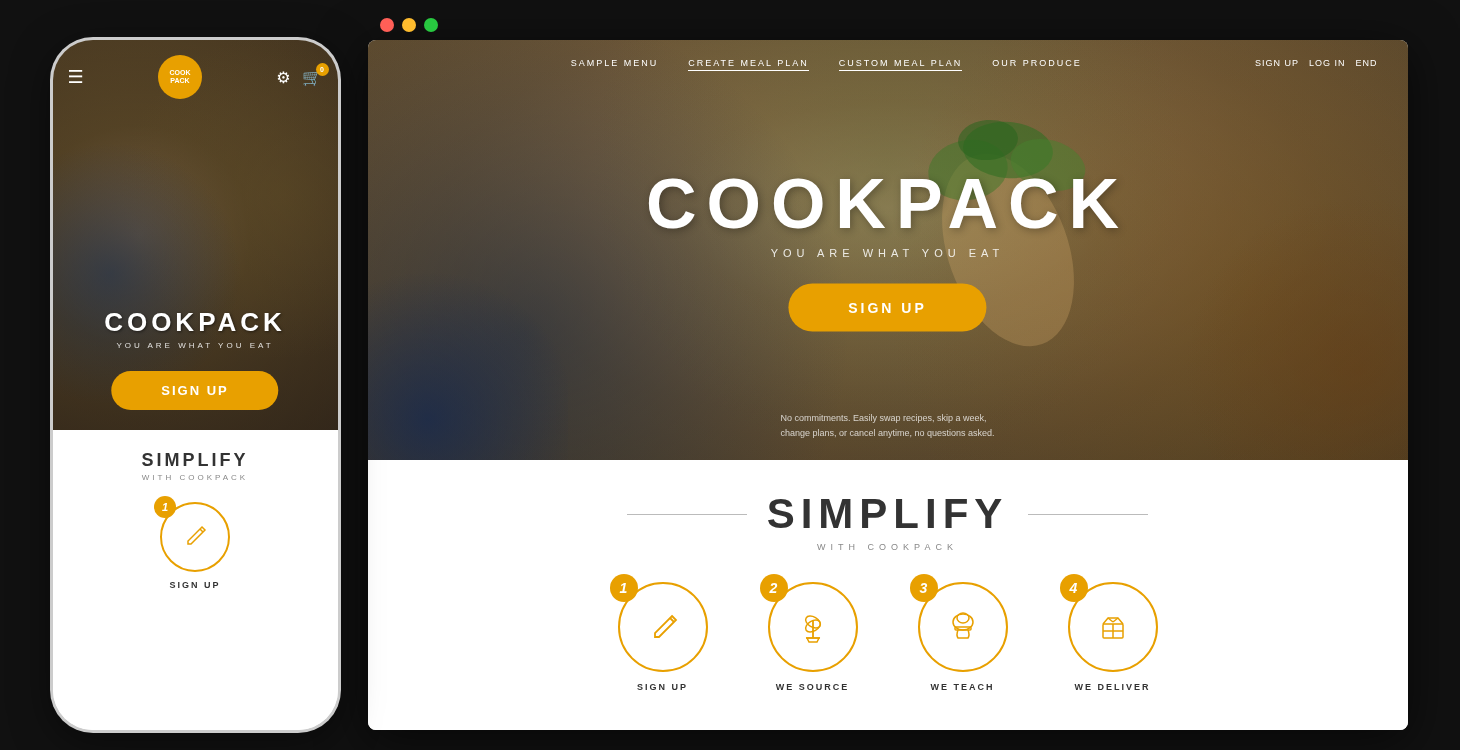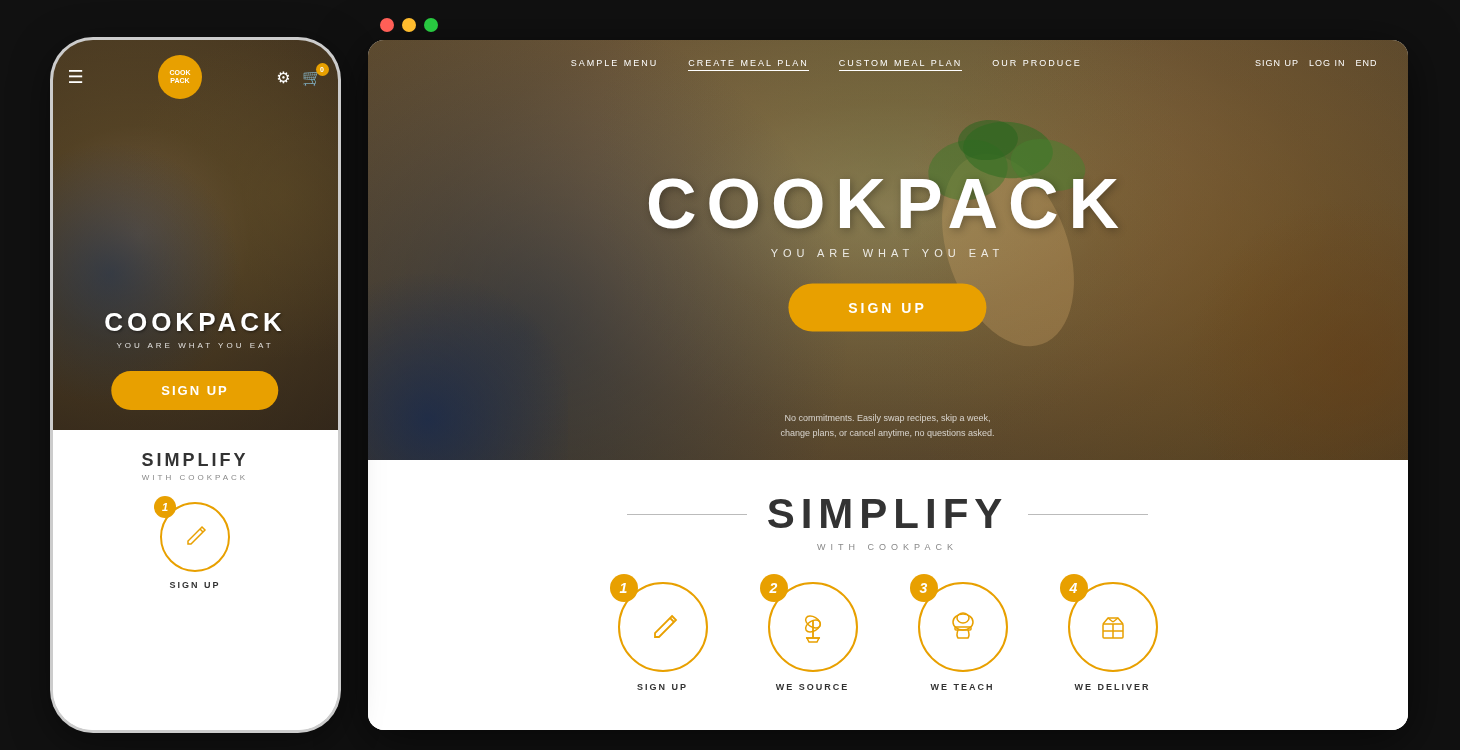--- a/index.html
+++ b/index.html
@@ -257,21 +257,21 @@
       color: #333;
       font-weight: bold;
       text-align: center;
     }
 
     
     .desktop-browser {
       width: 1040px;
       height: 690px;
       background: white;
-      border-radius: 16px;
+      border-radius: 8px;
       box-shadow: 0 10px 50px rgba(0,0,0,0.6);
       overflow: hidden;
       display: flex;
       flex-direction: column;
       flex-shrink: 0;
       margin-top: 20px;
     }
 
     .browser-chrome {
       height: 0px;
@@ -403,21 +403,21 @@
       display: inline-block;
     }
 
     .desktop-hero-footnote {
       position: absolute;
       bottom: 20px;
       left: 50%;
       transform: translateX(-50%);
       color: rgba(255,255,255,0.75);
       font-size: 9px;
-      text-align: center;
+      text-align: left;
       line-height: 1.6;
       z-index: 5;
       white-space: nowrap;
     }
 
     
     .desktop-bottom {
       background: white;
       flex: 1;
       display: flex;

